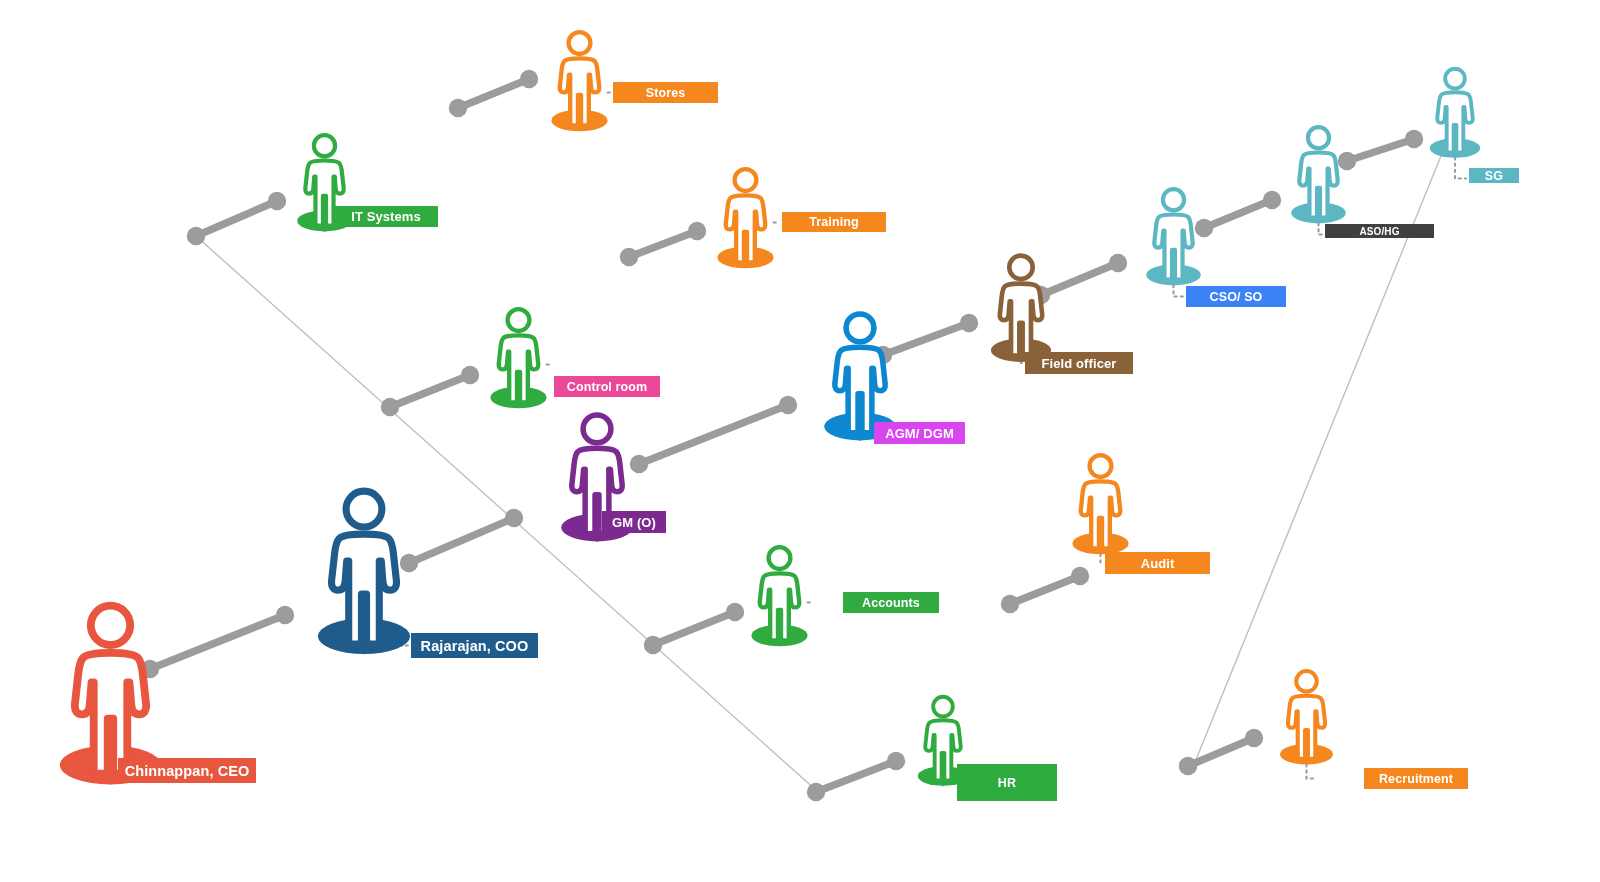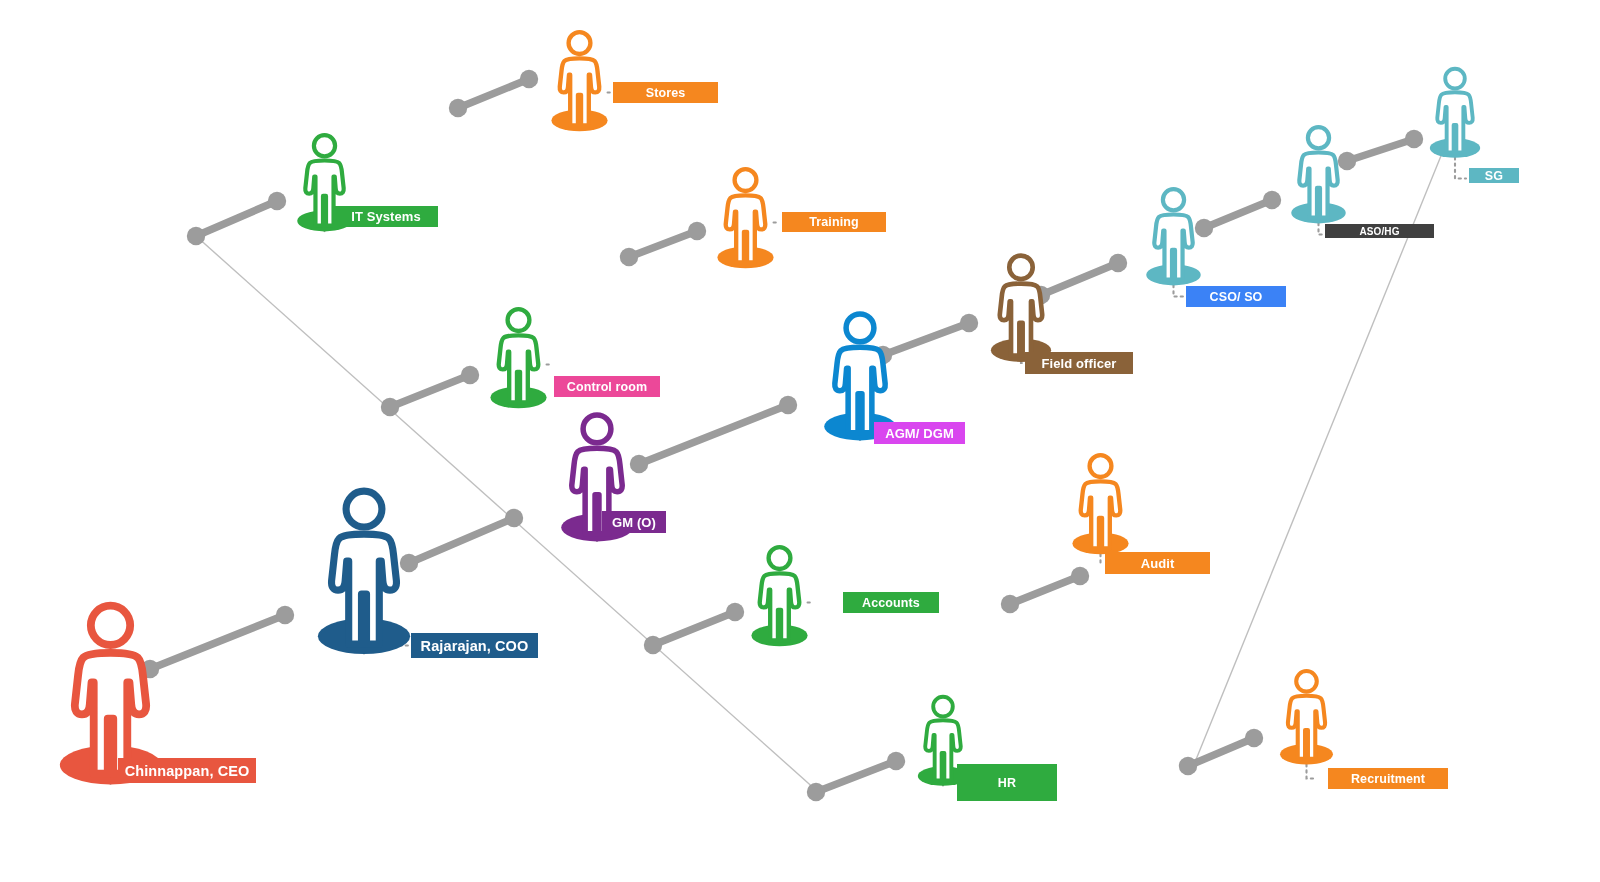--- a/index.html
+++ b/index.html
@@ -242,14 +242,14 @@
     <div class="label" style="left: 1186px; top: 286px; width: 100px; height: 21px; background: #3b82f6; font-size: 12.5px;">CSO/ SO</div>
     <div class="label" style="left: 1325px; top: 224px; width: 109px; height: 14px; background: #404040; font-size: 10px;">ASO/HG</div>
     <div class="label" style="left: 1469px; top: 168px; width: 50px; height: 15px; background: rgb(93, 183, 195); font-size: 12.5px;">SG</div>
     <div class="label" style="left: 334px; top: 206px; width: 104px; height: 21px; background: rgb(47, 171, 63); font-size: 13px;">IT Systems</div>
     <div class="label" style="left: 613px; top: 82px; width: 105px; height: 21px; background: rgb(245, 135, 31); font-size: 12.5px;">Stores</div>
     <div class="label" style="left: 554px; top: 354px; width: 106px; height: 21px; background: #ec4899; font-size: 12.5px; margin-top: 22px;">Control room</div>
     <div class="label" style="left: 782px; top: 212px; width: 104px; height: 20px; background: rgb(245, 135, 31); font-size: 12.5px;">Training</div>
     <div class="label" style="left: 815px; top: 592px; width: 96px; height: 21px; background: rgb(47, 171, 63); font-size: 12.5px; margin-left: 28px;">Accounts</div>
     <div class="label" style="left: 1105px; top: 552px; width: 105px; height: 22px; background: rgb(245, 135, 31); font-size: 13px;">Audit</div>
     <div class="label" style="left: 957px; top: 764px; width: 100px; height: 37px; background: rgb(47, 171, 63); font-size: 12.5px;">HR</div>
-    <div class="label" style="left: 1328px; top: 768px; width: 120px; height: 21px; background: rgb(245, 135, 31); font-size: 12.5px;">Recruitment</div>
+    <div class="label" style="left: 1364px; top: 768px; width: 104px; height: 21px; background: rgb(245, 135, 31); font-size: 12.5px;">Recruitment</div>
   </div>
 
 </body></html>

